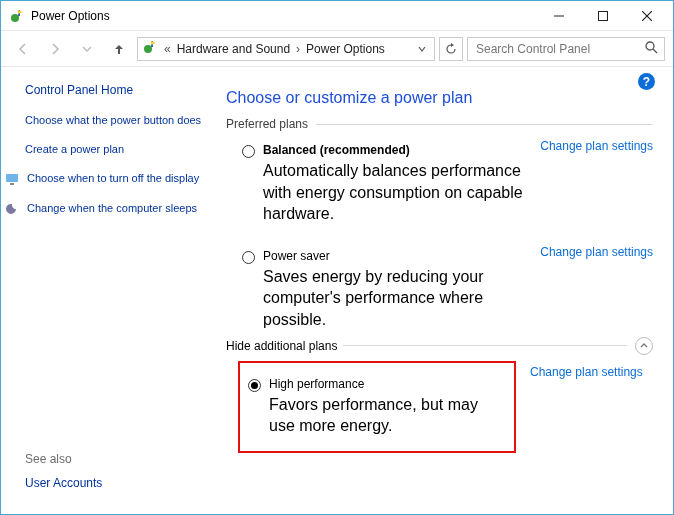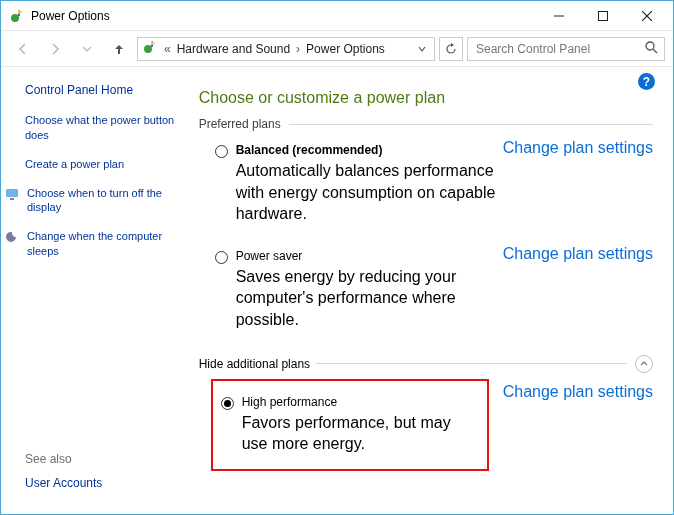--- a/index.html
+++ b/index.html
@@ -57,38 +57,38 @@
   .content { display:flex; height: calc(515px - 30px - 36px - 2px); }
   .leftcol { width:215px; padding:16px 8px 10px 24px; display:flex; flex-direction:column; position:relative;}
   .leftcol .cph { color:#003399; font-size:12px; margin-bottom:16px;}
   .leftcol .tasklink { color:#003399; font-size:11px; margin-bottom:14px; display:flex; align-items:flex-start; gap:6px; line-height:1.35;}
   .leftcol .tasklink .txt { flex:1; }
   .leftcol .task-icon { width:16px; height:16px; margin-left:-20px; display:inline-flex; align-items:center; justify-content:center;}
   .seealso { margin-top:auto; color:#6e6e6e; font-size:12px; margin-bottom:10px;}
   .ua { color:#003399; font-size:12px; margin-bottom:14px;}
   .rightcol { flex:1; padding:16px 20px 10px 10px; position:relative;}
   .help-icon { position:absolute; top:6px; right:18px; width:17px; height:17px; border-radius:50%; background:#0b6dd6; color:#fff; font-weight:bold; font-size:12px; display:flex; align-items:center; justify-content:center;}
-  .h1 { color:#4d7c0f; font-size:16px; margin:6px 0 10px 0;}
+  .h1 { color:#1d4ed8; font-size:16px; margin:6px 0 10px 0;}
   .desc { color:#222; font-size:12px; line-height:1.4; margin-bottom:14px;}
   .desc .lnk { color:#0b6dd6; text-decoration:underline; cursor:pointer;}
   .group-hdr {
     display:flex; align-items:center; font-size:12px; color:#404040; margin:6px 0 8px 0;
   }
   .group-hdr .line { flex:1; height:1px; background:#d8d8d8; margin-left:8px;}
   .plan { display:flex; align-items:flex-start; margin:4px 0 6px 16px;}
   .radio { width:13px; height:13px; border:1px solid #333; border-radius:50%; margin-right:8px; margin-top:2px; position:relative; flex-shrink:0;}
   .radio.sel::after { content:""; position:absolute; left:2px; top:2px; width:7px; height:7px; border-radius:50%; background:#000;}
   .plan-body { flex:1; }
   .plan-title { font-weight:bold; font-size:12px;}
   .plan-sub { font-size:16px; margin-top:3px; line-height:1.35;}
   .plan-row { display:flex; }
-  .cps { color:#0b6dd6; font-size:16px; white-space:nowrap; margin-left:auto;}
+  .cps { color:#0b6dd6; font-size:12px; white-space:nowrap; margin-left:auto;}
   .highlight-box { border:2.5px solid #e51010; padding:14px 8px 8px 8px; margin-left:12px; margin-top:6px; width:278px;}
   .highlight-box .plan { margin-left:0; margin-top:0;}
-  .collapse-row { display:flex; align-items:center; margin-top:18px;}
+  .collapse-row { display:flex; align-items:center; }
   .collapse-row .circle-btn { width:18px; height:18px; border:1px solid #bbb; border-radius:50%; display:flex; align-items:center; justify-content:center; color:#666; margin-left:8px;}
   .addplans-wrapper { display:flex; align-items:flex-start; }
 </style>
 </head>
 <body>
 
 <div class="titlebar">
   <span class="app-icon">
     <svg width="16" height="16" viewBox="0 0 16 16">
         <circle cx="6" cy="10" r="4" fill="#3aa03a"></circle>

